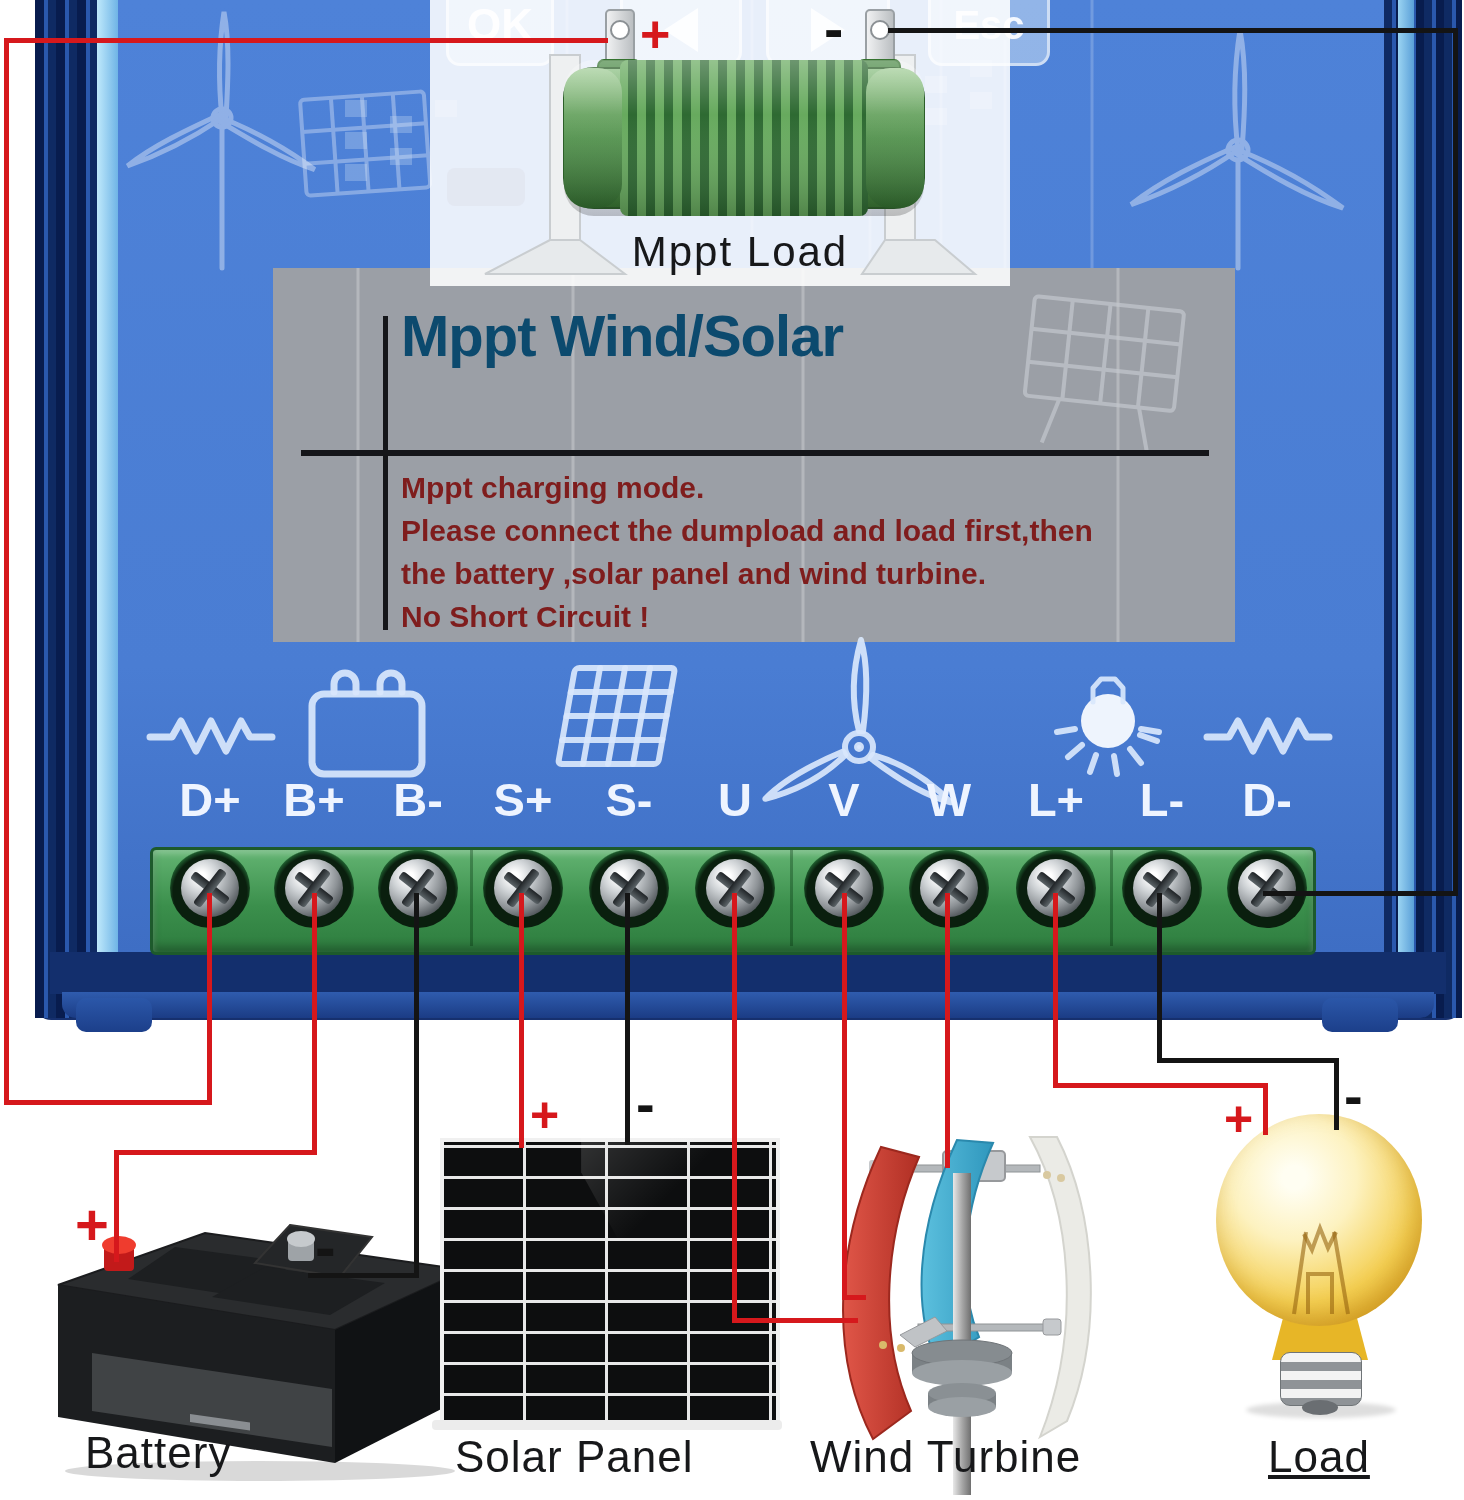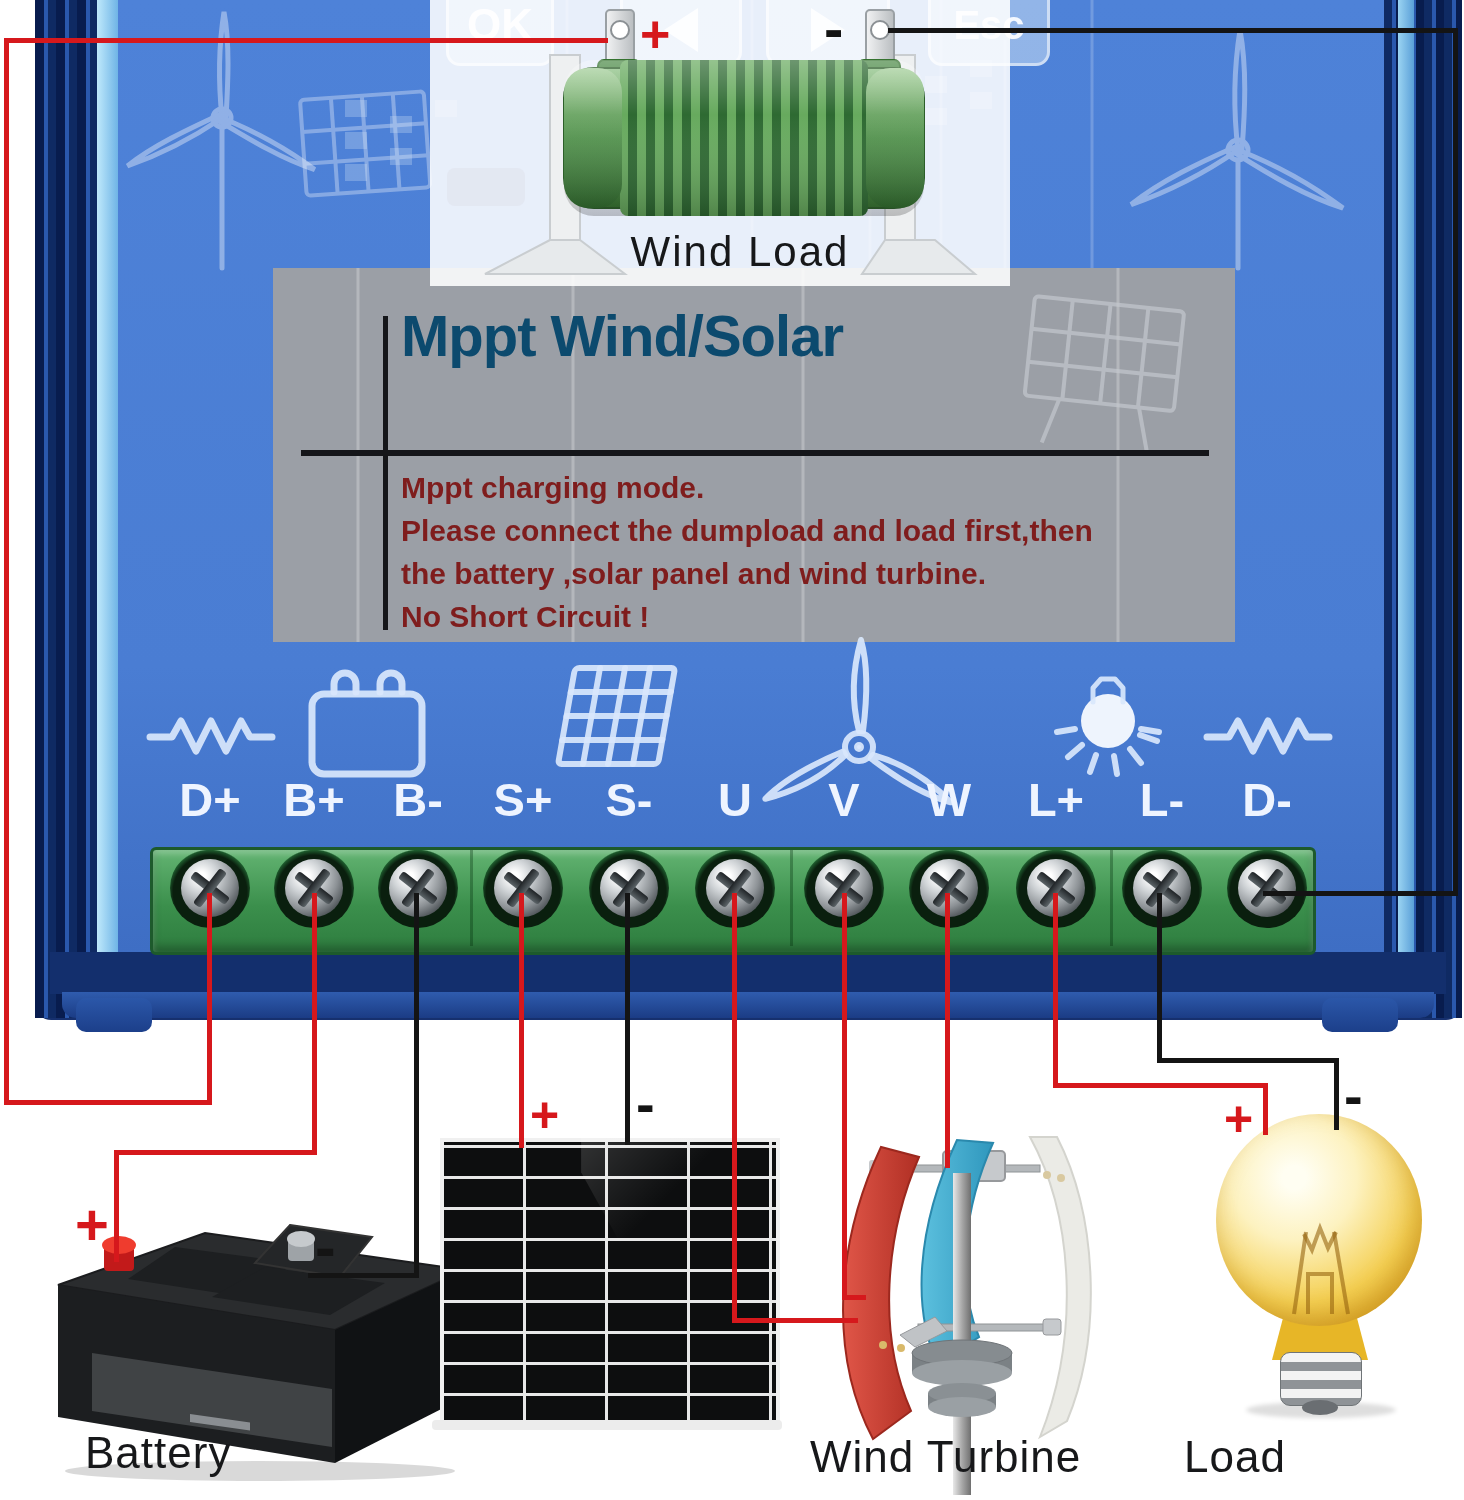--- a/index.html
+++ b/index.html
@@ -361,21 +361,21 @@
       <rect x="428" y="60" width="42" height="40" rx="6" fill="#4c8a47" stroke="#35722f" stroke-width="2"></rect>
     </g>
     <g>
       <rect x="134" y="68" width="360" height="140" rx="30" fill="url(#gBody)" stroke="#2c5f29" stroke-width="2"></rect>
       <rect x="190" y="60" width="248" height="156" rx="8" fill="url(#coil)"></rect>
       <rect x="134" y="68" width="58" height="140" rx="24" fill="url(#gCap)"></rect>
       <rect x="436" y="68" width="58" height="140" rx="24" fill="url(#gCap)"></rect>
       <rect x="134" y="60" width="360" height="156" rx="30" fill="url(#gShade)"></rect>
     </g>
   </svg>
-  <div class="abs dumplabel">Wind Load</div>
+  <div class="abs dumplabel">Mppt Load</div>
 
   <svg class="abs" style="left:40px;top:1185px;" width="440" height="300">
     <ellipse cx="220" cy="286" rx="195" ry="10" fill="rgba(0,0,0,0.15)"></ellipse>
     <polygon points="18,100 165,48 425,85 295,145" fill="#2a2c2e" stroke="#1b1c1e" stroke-width="2"></polygon>
     <polygon points="18,100 295,145 295,278 18,232" fill="#1c1e20"></polygon>
     <polygon points="295,145 425,85 425,212 295,278" fill="#101214"></polygon>
     <polygon points="135,62 255,78 205,112 88,94" fill="#1d1f21"></polygon>
     <polygon points="225,82 345,98 290,130 172,112" fill="#1d1f21"></polygon>
     <polygon points="250,40 332,52 300,92 215,78" fill="#242628" stroke="#333" stroke-width="2"></polygon>
     <polygon points="52,168 292,204 292,262 52,226" fill="#404345"></polygon>
@@ -487,16 +487,17 @@
   <div class="pol pr" style="left:640px;top:8px;font-size:52px;">+</div>
   <div class="pol pb" style="left:824px;top:0px;font-size:58px;">-</div>
   <div class="pol pr" style="left:75px;top:1196px;font-size:58px;">+</div>
   <div class="pol pb" style="left:315px;top:1216px;font-size:62px;">-</div>
   <div class="pol pr" style="left:530px;top:1090px;font-size:50px;">+</div>
   <div class="pol pb" style="left:636px;top:1076px;font-size:56px;">-</div>
   <div class="pol pr" style="left:1224px;top:1094px;font-size:50px;">+</div>
   <div class="pol pb" style="left:1344px;top:1068px;font-size:56px;">-</div>
 
   <div class="devlabel" style="left:85px;top:1428px;width:230px;">Battery</div>
+  <div class="devlabel" style="left:455px;top:1432px;width:280px;">Solar Panel</div>
   <div class="devlabel" style="left:810px;top:1432px;width:310px;">Wind Turbine</div>
-  <div class="devlabel" style="left:1184px;top:1432px;width:190px;">Load</div>
+  <div class="devlabel" style="left:1268px;top:1432px;width:190px;text-decoration:underline;">Load</div>
 
 </div>
 
 </body></html>

